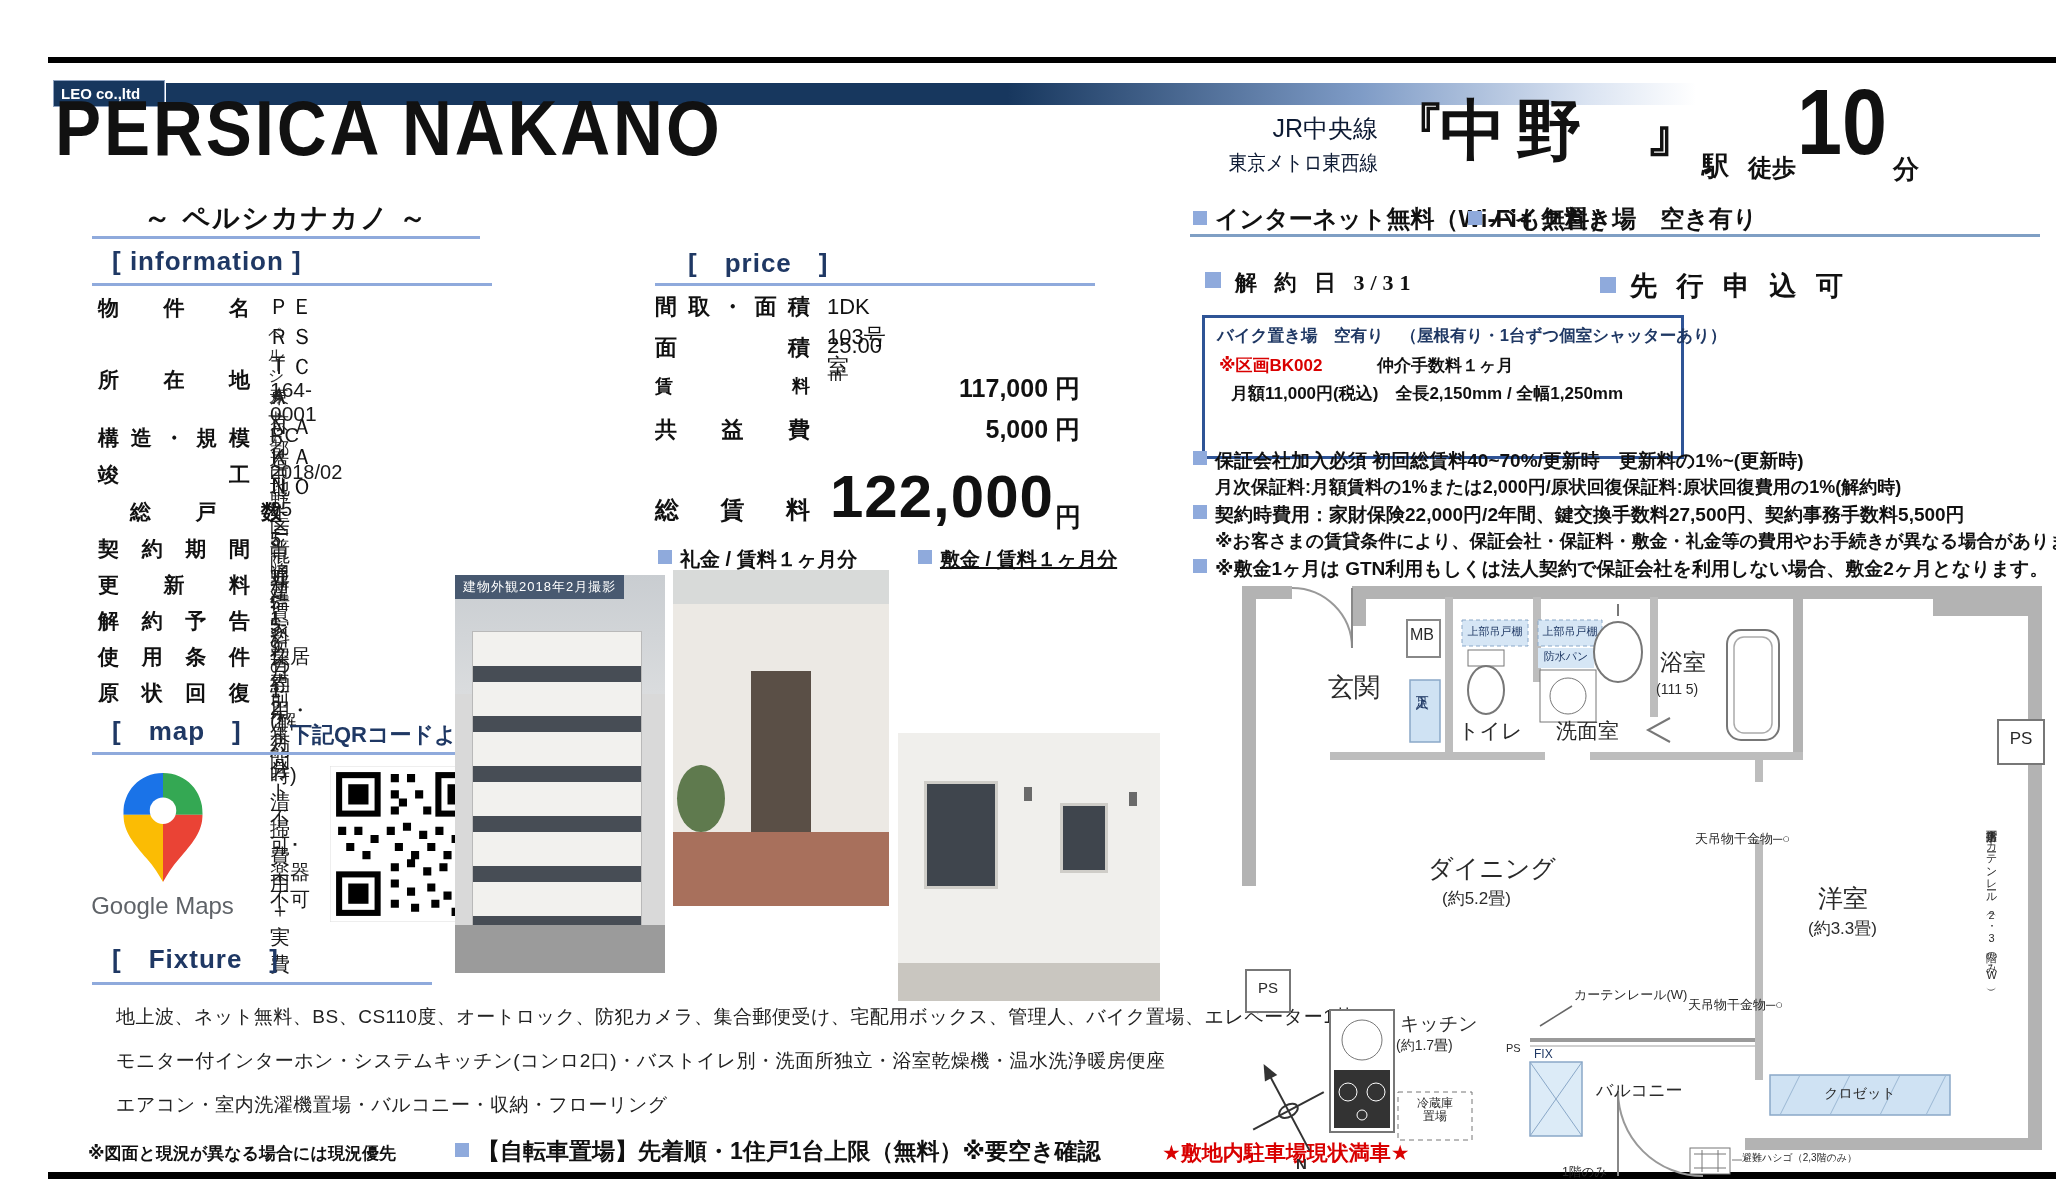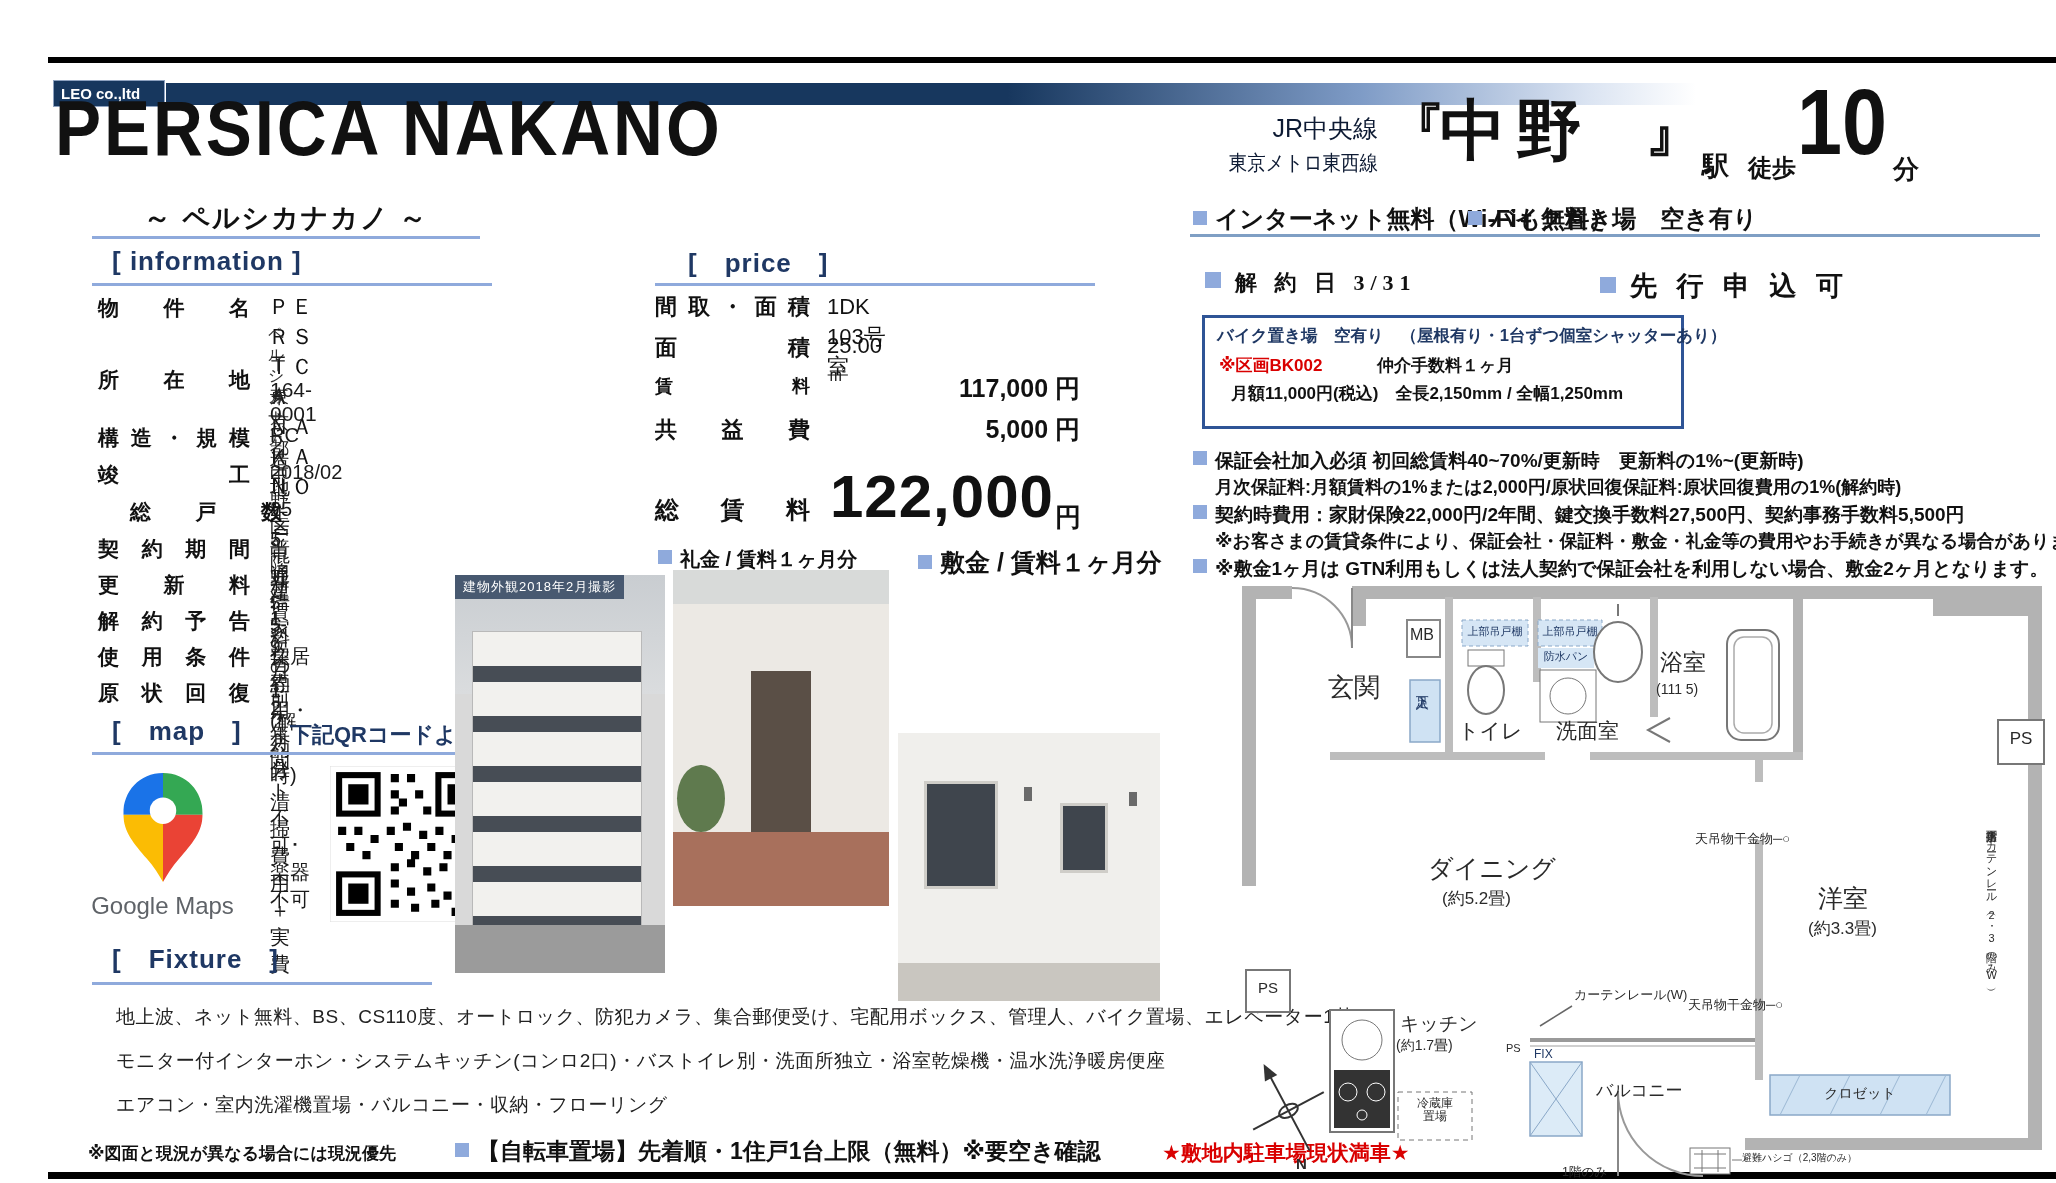--- a/index.html
+++ b/index.html
@@ -53,21 +53,21 @@
   <div class="abs b" style="left:1468px;top:203px;font-size:24px;"><span class="sq"></span><span>バイク置き場　空き有り</span></div>
   <div class="abs" style="left:1190px;top:234px;width:850px;height:3px;background:#7f9fc4;"></div>
 
   <div class="abs b" style="left:1205px;top:268px;font-size:22px;letter-spacing:6px;font-family:Liberation Serif, serif;">
     <span class="sq2"></span><span>解 約 日</span>&nbsp;<span>3/31</span>
   </div>
   <div class="abs b" style="left:1600px;top:268px;font-size:27px;letter-spacing:6px;">
     <span class="sq2"></span><span>先 行 申 込 可</span>
   </div>
 
-  <div class="abs" style="left:1202px;top:315px;width:482px;height:114px;border:3px solid #2f5496;box-sizing:border-box;background:#fff;">
+  <div class="abs" style="left:1202px;top:315px;width:482px;height:144px;border:3px solid #2f5496;box-sizing:border-box;background:#fff;">
     <div class="abs b navy" style="left:12px;top:7px;font-size:16.5px;white-space:nowrap;">バイク置き場　空有り　（屋根有り・1台ずつ個室シャッターあり）</div>
     <div class="abs b red" style="left:14px;top:36px;font-size:17px;">※区画BK002</div>
     <div class="abs b" style="left:172px;top:36px;font-size:17px;">仲介手数料１ヶ月</div>
     <div class="abs b" style="left:26px;top:64px;font-size:17px;">月額11,000円(税込)　全長2,150mm / 全幅1,250mm</div>
   </div>
 
   <div class="abs" style="left:1193px;top:447px;">
     <div class="note-line"><span class="sq"></span><span>保証会社加入必須 初回総賃料40~70%/更新時　更新料の1%~(更新時)</span></div>
     <div class="note-line note-ind" style="font-size:18px;"><span>月次保証料:月額賃料の1%または2,000円/原状回復保証料:原状回復費用の1%(解約時)</span></div>
     <div class="note-line"><span class="sq"></span><span>契約時費用：家財保険22,000円/2年間、鍵交換手数料27,500円、契約事務手数料5,500円</span></div>
@@ -167,21 +167,21 @@
   <div class="abs" style="left:655px;top:374px;"><span class="jlabel" style="width:155px;font-size:18px;">賃料</span><span class="abs b" style="left:170px;top:-2px;width:255px;text-align:right;font-size:25px;">117,000 円</span></div>
   <div class="abs" style="left:655px;top:415px;"><span class="jlabel" style="width:155px;font-size:22px;">共益費</span><span class="abs b" style="left:170px;top:-2px;width:255px;text-align:right;font-size:25px;">5,000 円</span></div>
 
   <div class="abs" style="left:655px;top:470px;">
     <span class="jlabel" style="width:155px;font-size:24px;position:relative;top:24px;">総賃料</span>
     <span class="abs b" style="left:175px;top:-8px;font-size:60px;letter-spacing:1px;">122,000</span>
     <span class="abs b" style="left:400px;top:30px;font-size:26px;">円</span>
   </div>
 
   <div class="abs b" style="left:658px;top:546px;font-size:20px;"><span class="sq"></span><span>礼金 / 賃料１ヶ月分</span></div>
-  <div class="abs b" style="left:918px;top:546px;font-size:25px;"><span class="sq"></span><span>敷金 / 賃料１ヶ月分</span></div>
+  <div class="abs b" style="left:918px;top:546px;font-size:20px;text-decoration:underline;"><span class="sq"></span><span>敷金 / 賃料１ヶ月分</span></div>
 
   <div class="abs heading" style="left:112px;top:942px;">[　Fixture　]</div>
   <div class="abs hr" style="left:92px;top:982px;width:340px;"></div>
   <div class="abs fixline" style="left:116px;top:1004px;">地上波、ネット無料、BS、CS110度、オートロック、防犯カメラ、集合郵便受け、宅配用ボックス、管理人、バイク置場、エレベーター1基</div>
   <div class="abs fixline" style="left:116px;top:1048px;">モニター付インターホン・システムキッチン(コンロ2口)・バストイレ別・洗面所独立・浴室乾燥機・温水洗浄暖房便座</div>
   <div class="abs fixline" style="left:116px;top:1092px;">エアコン・室内洗濯機置場・バルコニー・収納・フローリング</div>
 
   <div class="abs b" style="left:88px;top:1142px;font-size:17px;">※図面と現況が異なる場合には現況優先</div>
   <div class="abs b" style="left:455px;top:1136px;font-size:23px;"><span class="sq"></span><span>【自転車置場】先着順・1住戸1台上限（無料）※要空き確認</span></div>
   <div class="abs b red" style="left:1162px;top:1139px;font-size:21px;">★敷地内駐車場現状満車★</div>

